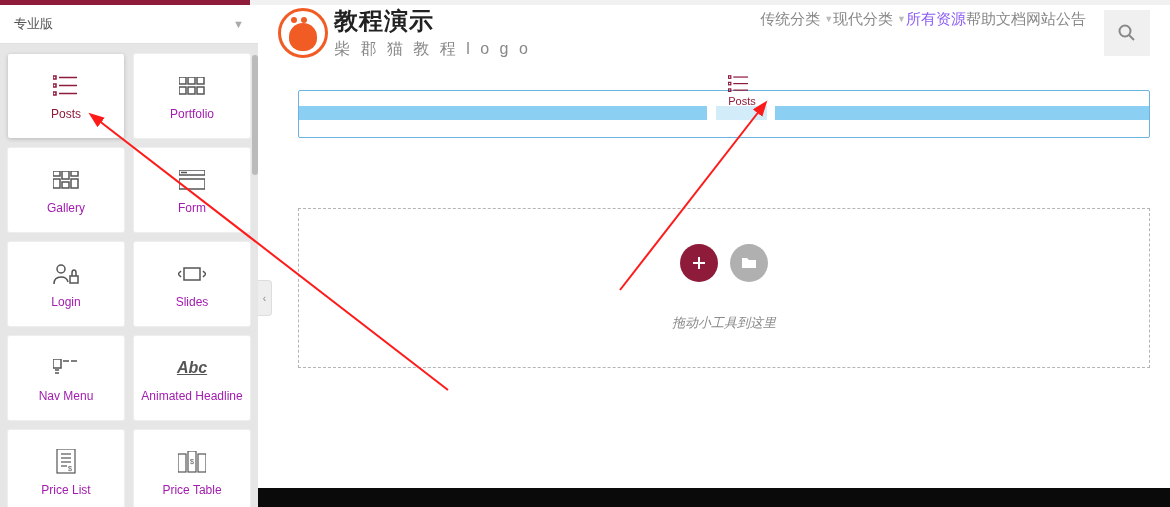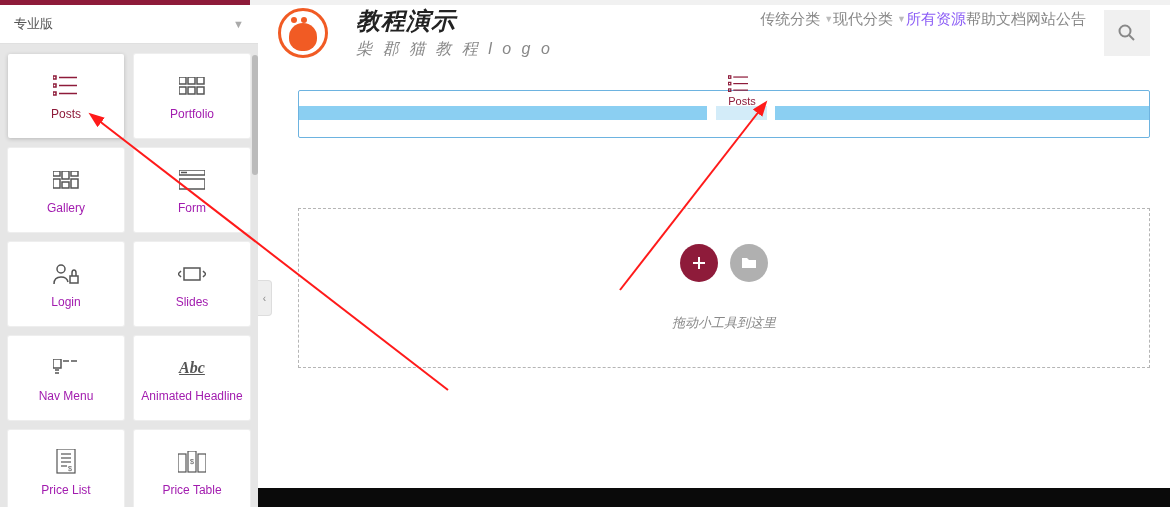--- a/index.html
+++ b/index.html
@@ -22,21 +22,21 @@
 .scrollbar-track { position: absolute; right: 0; top: 50px; width: 6px; height: 120px; background: #bbb; border-radius: 3px; }
 
 .collapse-toggle { position: absolute; left: 258px; top: 280px; width: 14px; height: 36px; background: #eee; border: 1px solid #ddd; border-left: none; border-radius: 0 4px 4px 0; display: flex; align-items: center; justify-content: center; font-size: 10px; color: #888; cursor: pointer; z-index: 20; }
 
 .main { margin-left: 258px; height: 507px; background: #fff; position: relative; }
 .site-header { height: 55px; display: flex; align-items: center; padding: 0 20px; position: relative; }
 .logo-img { width: 50px; height: 50px; background: #fff; border-radius: 50%; border: 3px solid #f15b24; position: relative; display: flex; align-items: center; justify-content: center; overflow: hidden; }
 .logo-img::after { content: ''; width: 28px; height: 28px; background: #f15b24; border-radius: 50% 50% 45% 45%; position: absolute; bottom: 4px; }
 .logo-dots { position: absolute; top: 6px; left: 10px; display: flex; gap: 4px; }
 .logo-dots span { width: 6px; height: 6px; background: #f15b24; border-radius: 50%; }
-.logo-text-wrap { margin-left: 28px; font-style: italic; }
+.logo-text-wrap { margin-left: 6px; }
 .logo-title { font-size: 24px; font-weight: 800; color: #222; letter-spacing: 1px; }
 .logo-sub { font-size: 16px; color: #888; letter-spacing: 3px; margin-top: 2px; }
 
 .nav-menu { display: flex; margin-left: auto; align-items: flex-start; }
 .nav-item { font-size: 15px; color: #888; display: flex; align-items: center; gap: 4px; cursor: pointer; }
 .nav-item.active { color: #8b5cf6; font-weight: 500; }
 .nav-caret { font-size: 9px; color: #bbb; }
 .search-btn { width: 46px; height: 46px; background: #f0f0f0; display: flex; align-items: center; justify-content: center; margin-left: 18px; cursor: pointer; }
 
 .canvas-area { padding: 30px 20px 0 40px; }
@@ -173,21 +173,21 @@
               <line x1="2" y1="11" x2="6" y2="11"></line>
               <line x1="2" y1="14" x2="6" y2="14"></line>
             </g>
           </svg>
       </div>
       <div class="wlabel">Nav Menu</div>
     </div>
 
     <div class="widget-item">
       <div class="wicon">
-        <span style="font-size:16px;font-style:italic;text-decoration:underline;color:#555;font-weight:600;font-family:Liberation Serif, serif;">Abc</span>
+        <span style="font-size:16px;font-style:italic;text-decoration:underline;color:#555;font-weight:600;">Abc</span>
       </div>
       <div class="wlabel">Animated Headline</div>
     </div>
 
     <div class="widget-item">
       <div class="wicon">
         <svg width="22" height="26" viewBox="0 0 22 26">
             <g stroke="#555" stroke-width="1.2" fill="none">
               <rect x="2" y="0" width="18" height="24"></rect>
               <line x1="6" y1="5" x2="16" y2="5"></line>

